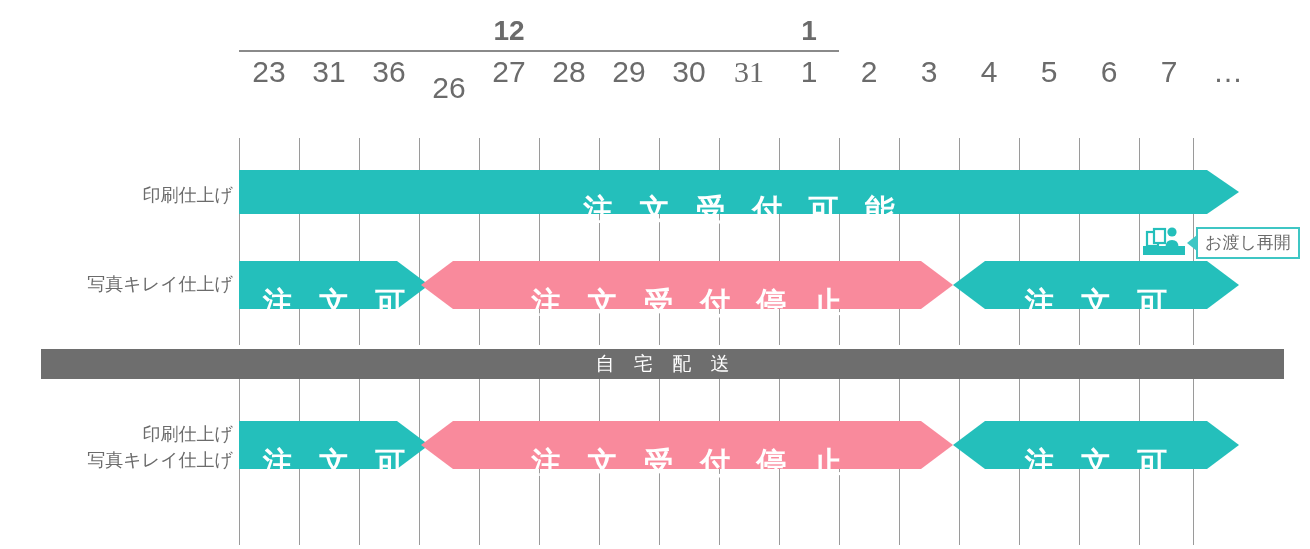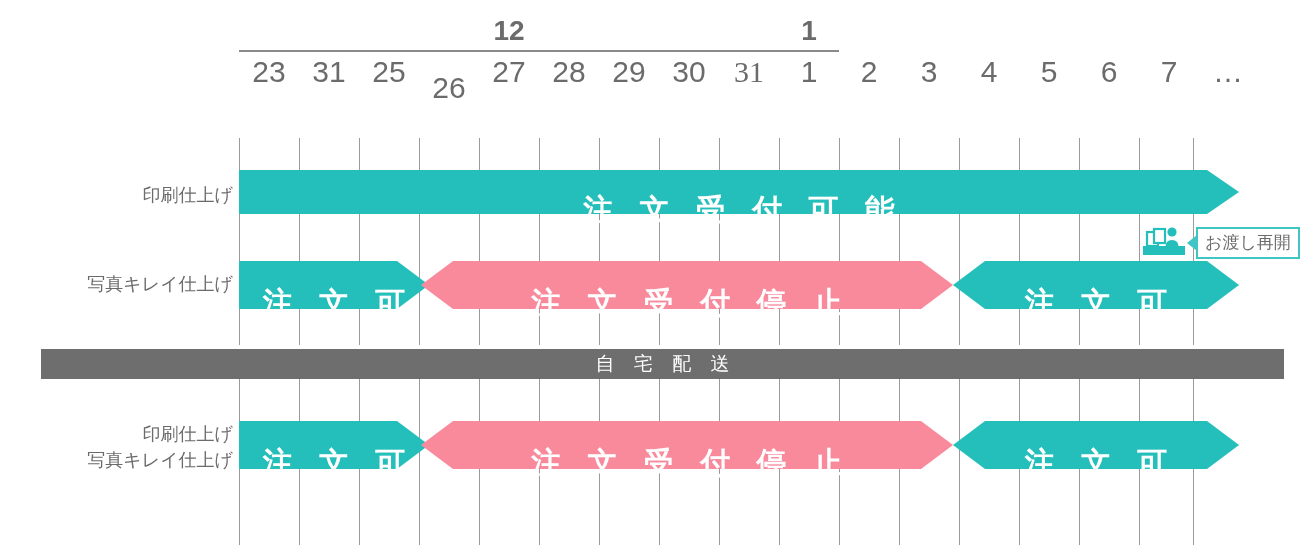--- a/index.html
+++ b/index.html
@@ -74,21 +74,21 @@
       <span class="mnum">12</span>
       <span class="rule"></span>
     </div>
     <div class="month" style="left:771px;top:14px;width:60px;">
       <span class="mnum">1</span>
       <span class="rule"></span>
     </div>
 
     <div class="daycell" style="left:231px;">23</div>
     <div class="daycell" style="left:291px;">31</div>
-    <div class="daycell" style="left:351px;">25</div>
+    <div class="daycell" style="left:351px;">36</div>
     <div class="daycell" style="left:411px;margin-top:16px;">26</div>
     <div class="daycell" style="left:471px;">27</div>
     <div class="daycell" style="left:531px;">28</div>
     <div class="daycell" style="left:591px;">29</div>
     <div class="daycell" style="left:651px;">30</div>
     <div class="daycell" style="left:711px;font-family:Liberation Serif, serif;">31</div>
     <div class="daycell" style="left:771px;">1</div>
     <div class="daycell" style="left:831px;">2</div>
     <div class="daycell" style="left:891px;">3</div>
     <div class="daycell" style="left:951px;">4</div>

